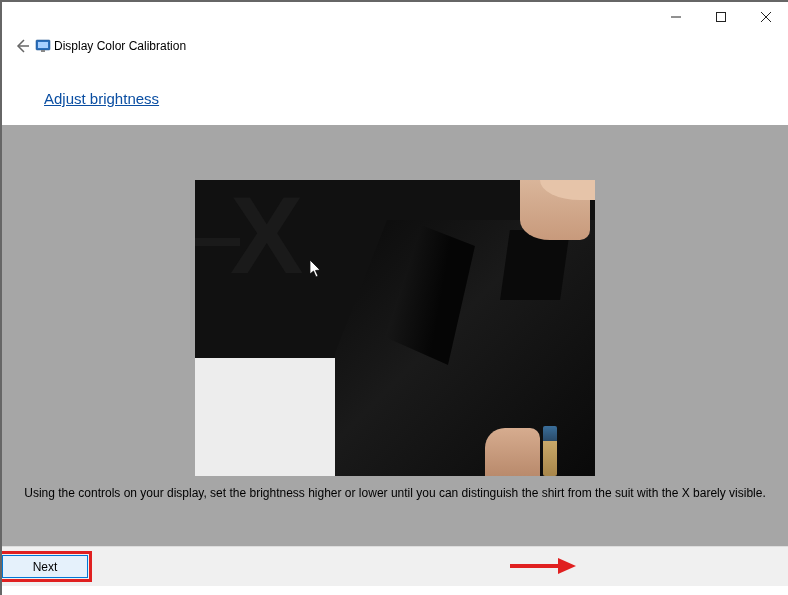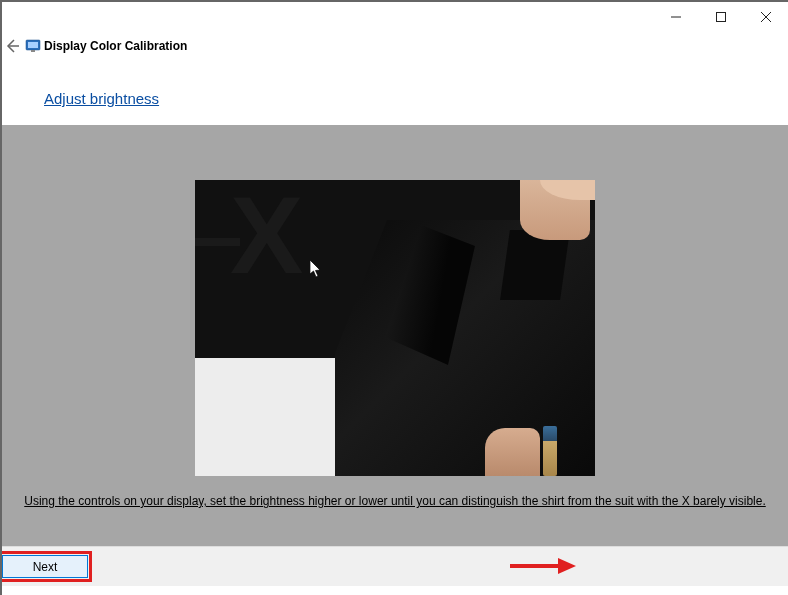--- a/index.html
+++ b/index.html
@@ -23,22 +23,22 @@
     width: 45px; height: 30px;
     display: flex; align-items: center; justify-content: center;
     font-family: "Segoe MDL2 Assets", sans-serif;
     font-size: 10px;
     color: #222;
   }
   .header {
     display: flex;
     align-items: center;
     height: 28px;
+    padding-left: 10px;
     gap: 3px;
-    font-weight: bold;
   }
   .back-arrow {
     width: 20px; height: 20px;
     display:flex; align-items:center; justify-content:center;
     color:#555;
   }
   .app-icon {
     width: 16px; height: 16px;
   }
   .app-title {
@@ -151,28 +151,27 @@
     background: linear-gradient(180deg,#3a6e9a 0%, #2a4a68 30%, #c9a96a 30%, #a8864a 100%);
     border-radius:2px;
   }
   .cursor {
     position:absolute;
     left:115px; top:80px;
     width:12px; height:18px;
     color:#fff;
   }
   .instruction {
-    margin-top: 16px;
+    margin-top: 8px;
     width: 100%;
     text-align: center;
     font-size: 12px;
     color: #000;
     padding: 0 4px;
     line-height:1.5;
-    text-decoration:underline;
   }
   .footer {
     height: 40px;
     background: #f0f0f0;
     border-top: 1px solid #ddd;
     display:flex;
     align-items:center;
     justify-content:space-between;
     padding-right: 16px;
     gap: 0;

